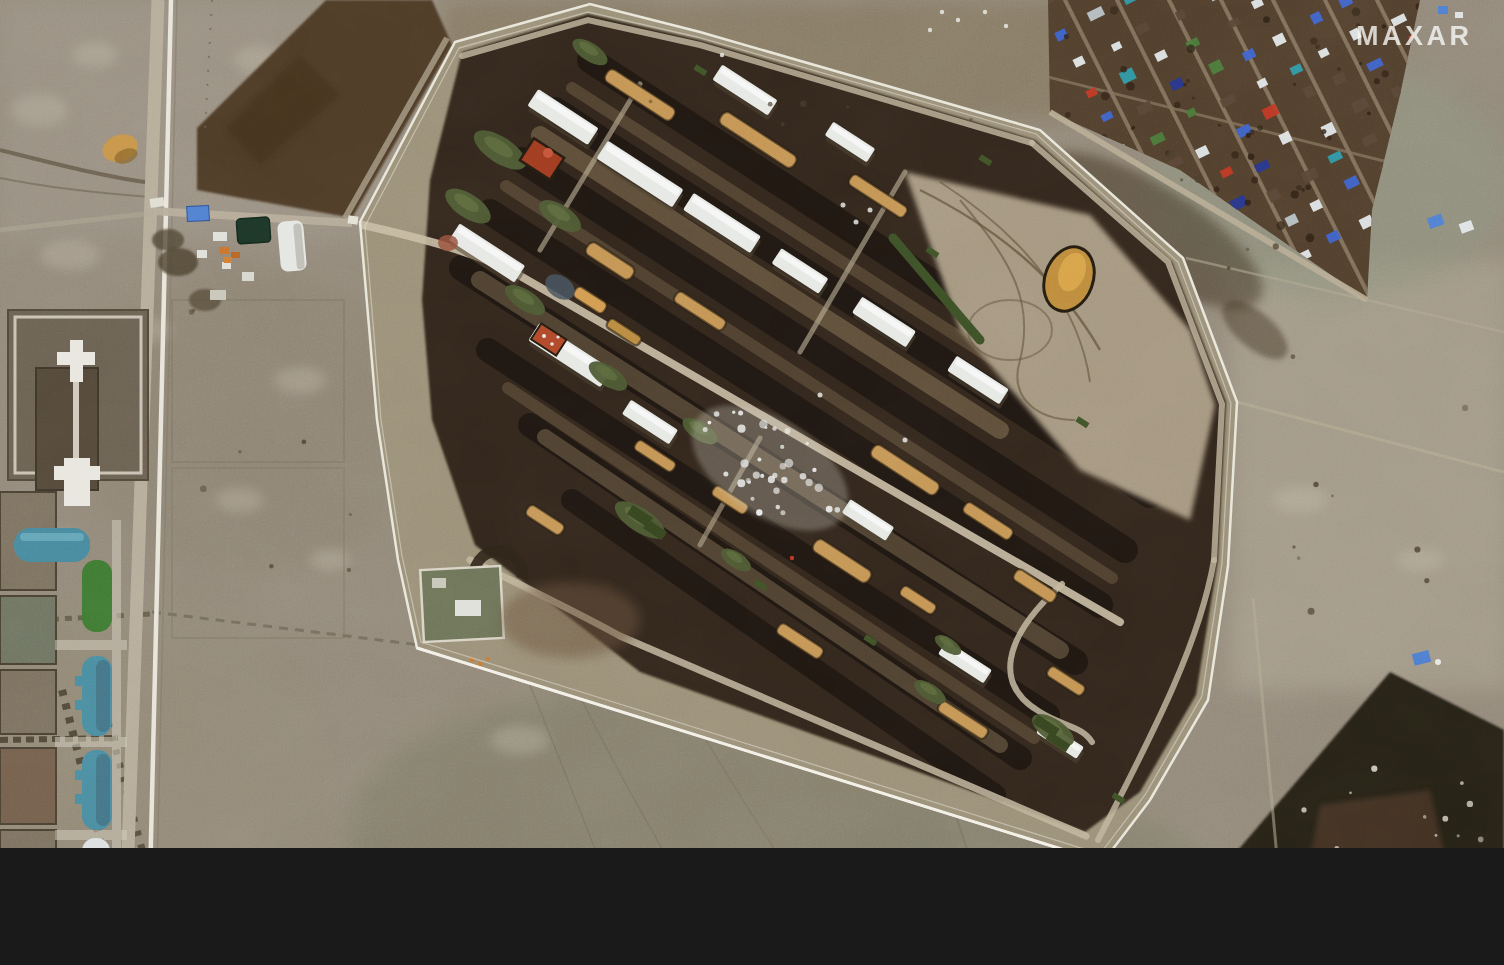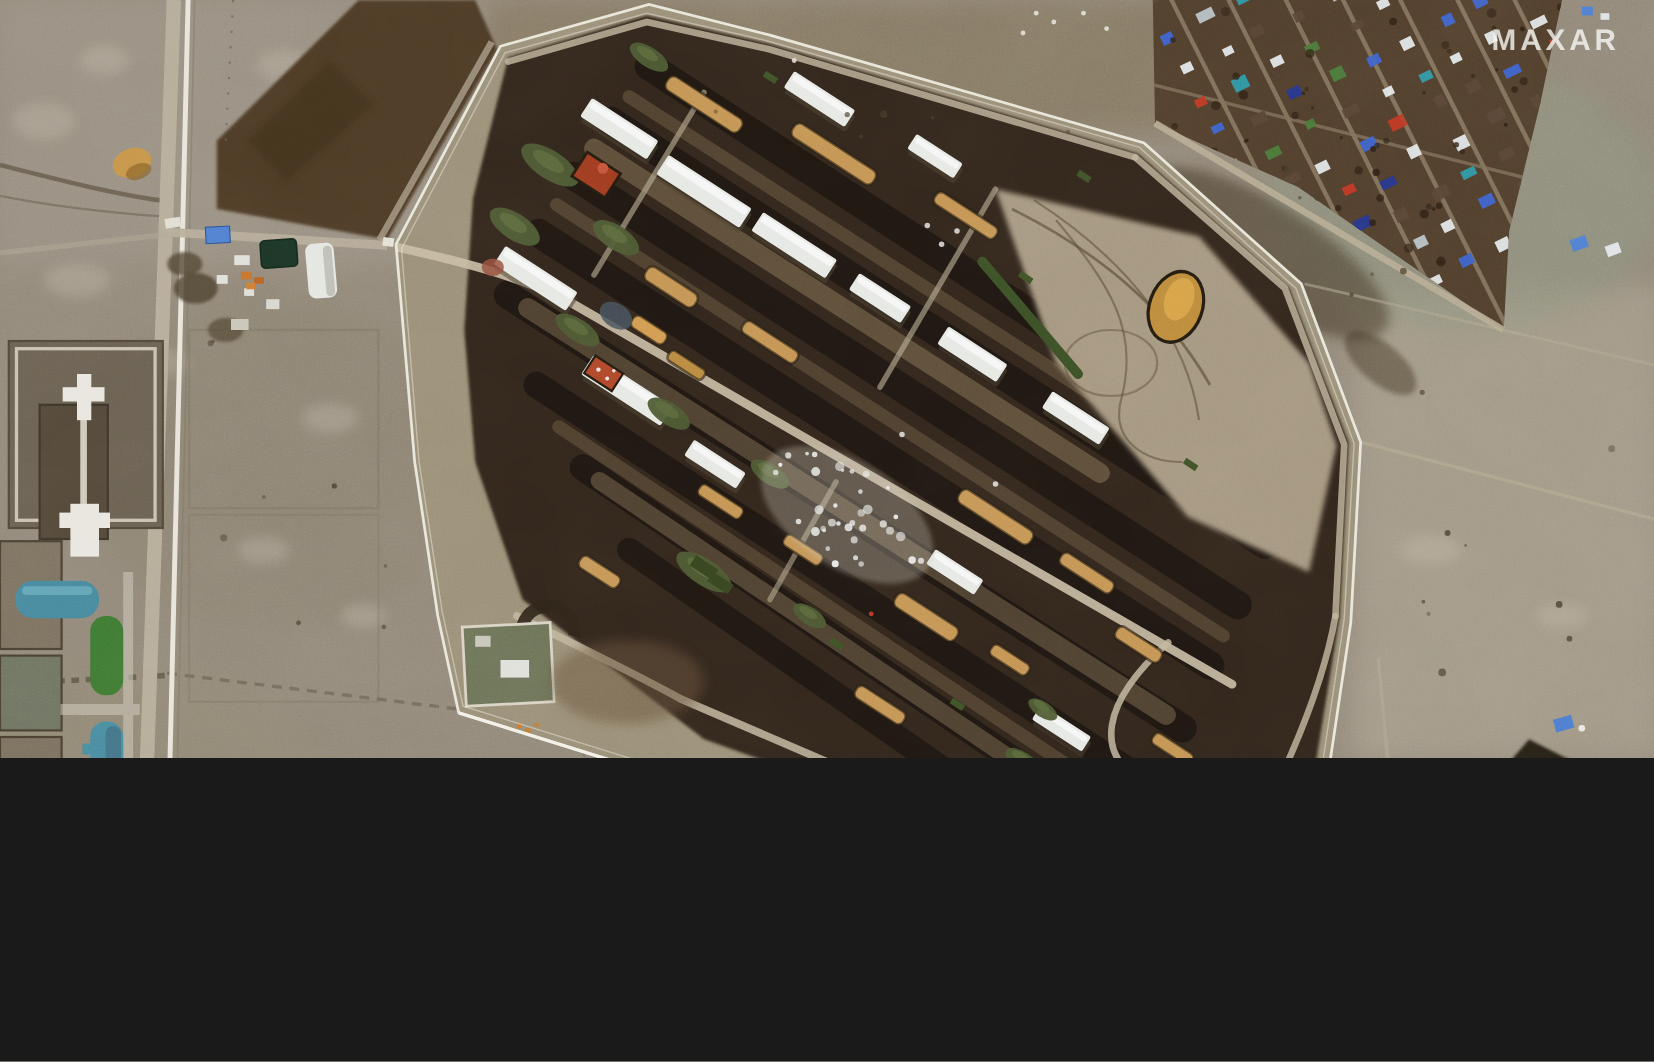--- a/index.html
+++ b/index.html
@@ -1,16 +1,16 @@
 <!DOCTYPE html>
 <html><head>
 <meta charset="utf-8">
 <style>
   html,body{margin:0;padding:0;background:#1a1a1a;}
-  .stage{width:1504px;height:689px;position:relative;overflow:hidden;margin:0 auto;
+  .stage{width:1504px;height:848px;position:relative;overflow:hidden;margin:0 auto;
          font-family:"Liberation Sans",sans-serif;background:#93897a;}
   .stage svg{display:block;position:absolute;left:0;top:0;}
 </style>
 </head>
 <body>
 
 <div class="stage">
 <svg width="1504" height="965" viewBox="0 0 1504 965" xmlns="http://www.w3.org/2000/svg">
 <defs>
   <filter id="b2">

